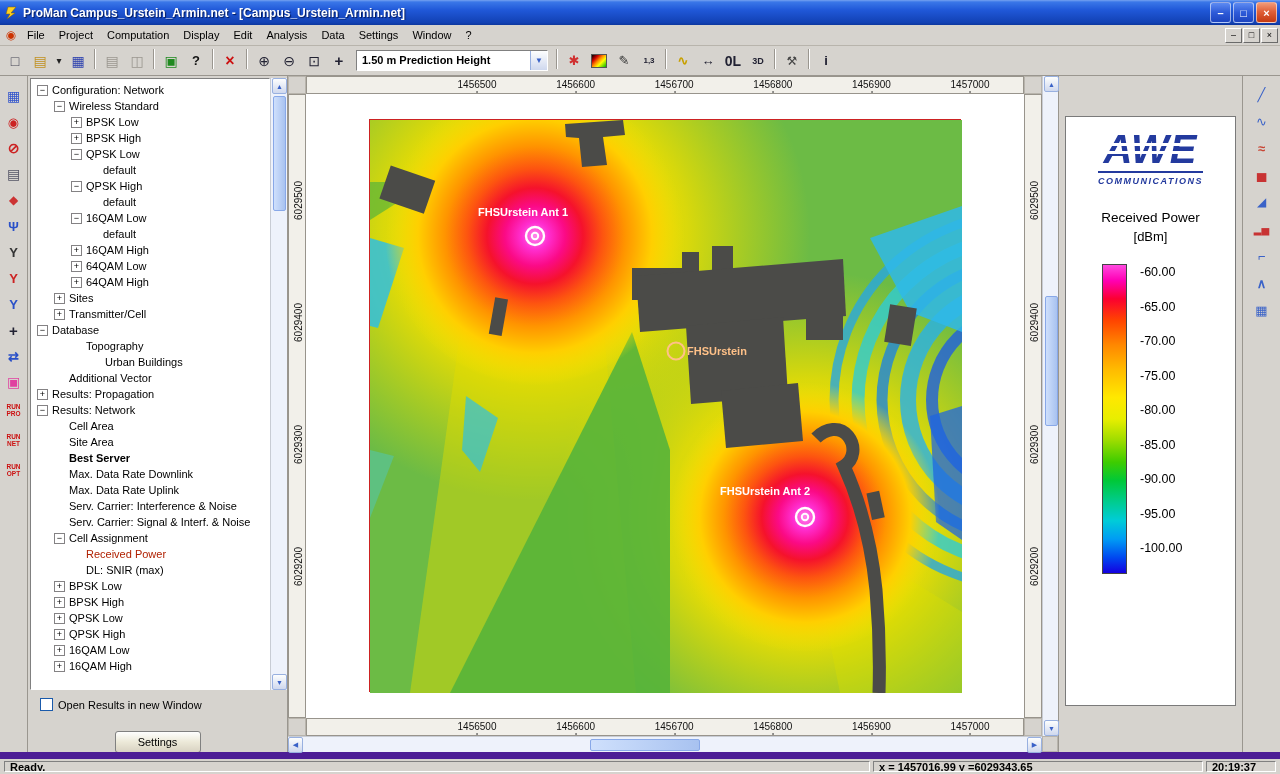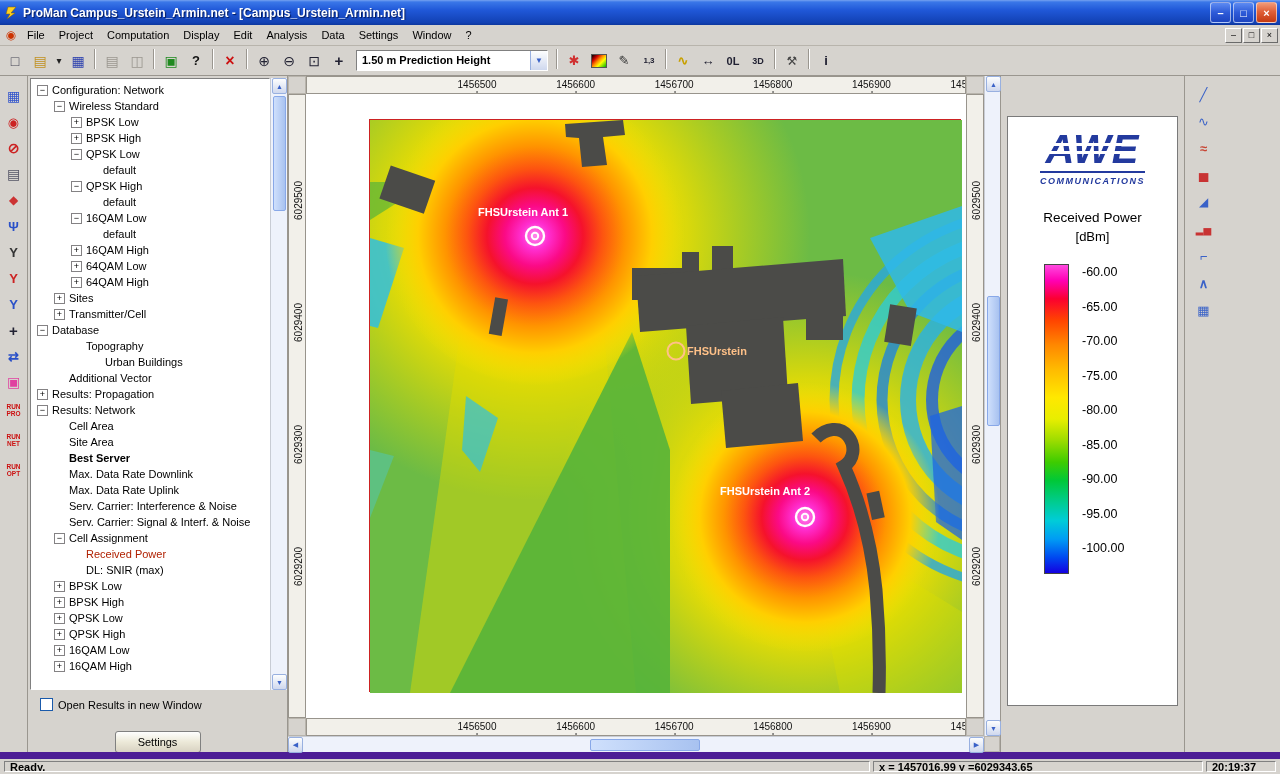--- a/index.html
+++ b/index.html
@@ -54,21 +54,21 @@
   .xp-scroll { width:17px; position:relative; background:#eef2fb; border-left:1px solid #c8ccd4; }
   .sb-btn { position:absolute; width:15px; height:16px; left:1px; background:linear-gradient(#fdfefe,#cfd8ee); border:1px solid #98b0e0; border-radius:2px; color:#3a62c8; font-size:7px; display:flex; align-items:center; justify-content:center; }
   .sb-thumb { position:absolute; left:2px; width:13px; background:linear-gradient(90deg,#cfe0fc,#a8c2f0); border:1px solid #88a8e8; border-radius:2px; }
   .tree-bottom { height:62px; padding-top:6px; }
   .cbrow { display:flex; align-items:center; gap:5px; margin:2px 0 20px 12px; }
   .cb { width:13px; height:13px; background:#fff; border:1px solid #1a5aab; display:inline-block; }
   .settings-btn { display:block; margin:2px auto; width:86px; height:22px; font-family:inherit; font-size:11px;
     background:linear-gradient(#fefefe,#ece9d8 50%,#d8d2c2); border:1px solid #808080; border-radius:3px; }
 
   
-  .map-view { width:712px; display:grid; grid-template-columns:18px 1fr 18px 16px; grid-template-rows:18px 1fr 18px 16px; background:#d6d3ce; }
+  .map-view { width:770px; display:grid; grid-template-columns:18px 1fr 18px 16px; grid-template-rows:18px 1fr 18px 16px; background:#d6d3ce; }
   .mv-corner { background:#d6d3ce; border:1px solid #b8b4ac; }
   .ruler { position:relative; background:#f2f0ea; border:1px solid #98948c; overflow:hidden; font-size:10px; color:#111; }
   .htick { position:absolute; top:2px; transform:translateX(-50%); }
   .htick::after { content:""; position:absolute; left:50%; top:12px; width:1px; height:4px; background:#333; }
   .vtick { position:absolute; width:50px; text-align:center; transform:rotate(-90deg); }
   .canvas { grid-column:2; grid-row:2; position:relative; background:#fff; overflow:hidden; }
   .map-wrap { position:absolute; left:63px; top:25px; width:592px; height:573px; border:1px solid #cc2222; }
   .vsb { grid-column:4; grid-row:1/4; position:relative; background:#eef2fb; border-left:1px solid #c8ccd4; }
   .hsb { grid-column:1/4; grid-row:4; position:relative; background:#eef2fb; border-top:1px solid #c8ccd4; }
   .hsb .sb-btn { top:0; }
@@ -214,21 +214,21 @@
           <span style="color: rgb(34, 34, 51); font-size: 8px; font-weight: bold;">1,3</span>
         </button>
         <span class="tsep"></span>
         <button class="tb">
           <span style="color: rgb(200, 160, 0); font-size: 13px; font-weight: bold;">∿</span>
         </button>
         <button class="tb">
           <span style="color: rgb(34, 34, 51); font-size: 13px; font-weight: bold;">↔</span>
         </button>
         <button class="tb">
-          <span style="color: rgb(34, 34, 51); font-size: 11px; font-weight: bold;">0L</span>
+          <span style="color: rgb(34, 34, 51); font-size: 14px; font-weight: bold;">0L</span>
         </button>
         <button class="tb">
           <span style="color: rgb(34, 34, 51); font-size: 9px; font-weight: bold;">3D</span>
         </button>
         <span class="tsep"></span>
         <button class="tb">
           <span style="color: rgb(68, 68, 68); font-size: 12px;">⚒</span>
         </button>
         <span class="tsep"></span>
         <button class="tb">

